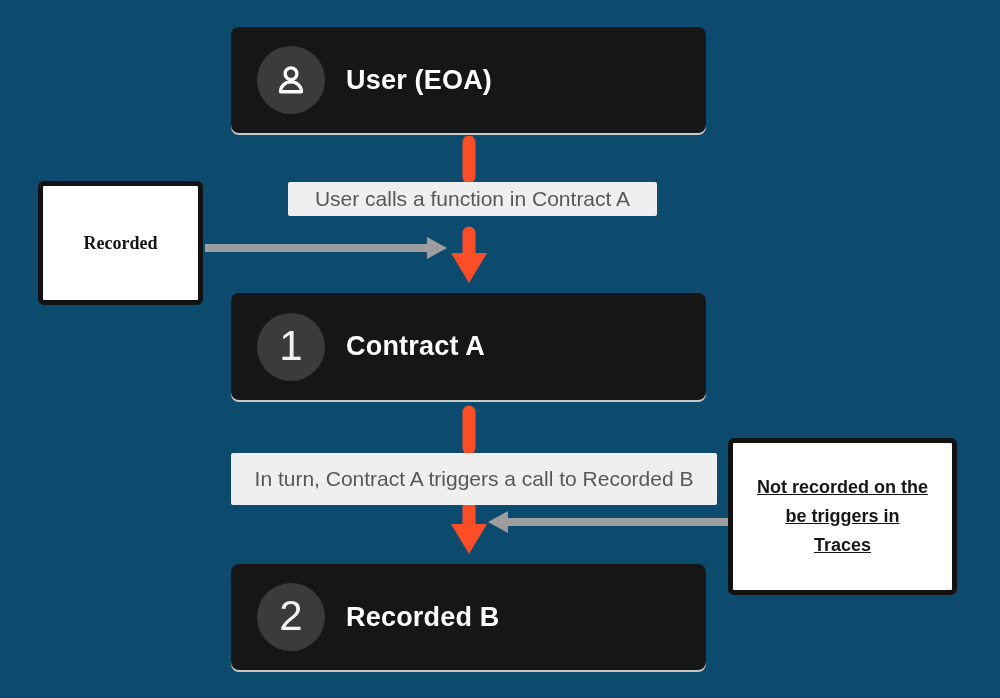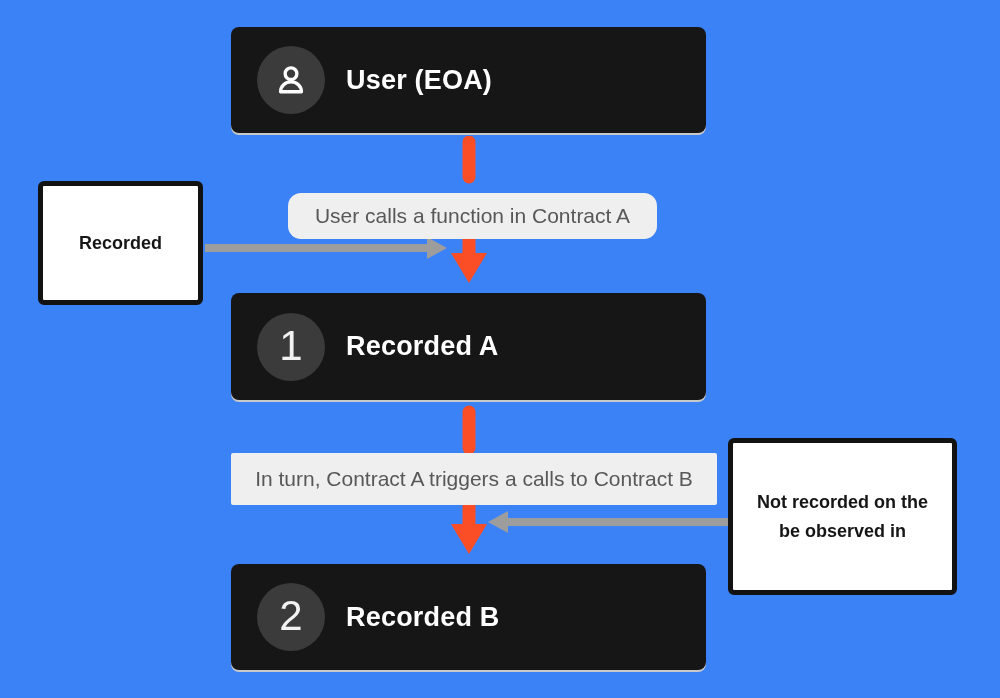--- a/index.html
+++ b/index.html
@@ -3,21 +3,21 @@
 <meta charset="utf-8">
 <style>
   * { margin: 0; padding: 0; box-sizing: border-box; }
   html, body { background: #ffffff; }
   body { font-family: "Liberation Sans", "DejaVu Sans", sans-serif; }
 
   .canvas {
     position: relative;
     width: 1000px;
     height: 698px;
-    background: #3b82f6;
+    background: #0c4a6e;
     overflow: hidden;
   }
 
   
   .node {
     position: absolute;
     left: 231px;
     width: 475px;
     background: #161616;
     border-radius: 8px;
@@ -61,41 +61,41 @@
     background: #efefef;
     color: #585858;
     font-size: 21px;
     display: flex;
     align-items: center;
     justify-content: center;
     border-radius: 2px;
     z-index: 3;
     white-space: nowrap;
   }
-  .flow-label-1 { left: 288px; top: 193px; width: 369px; height: 46px; border-radius: 13px; }
+  .flow-label-1 { left: 288px; top: 182px; width: 369px; height: 34px; }
   .flow-label-2 { left: 231px; top: 453px; width: 486px; height: 52px; }
 
   
   .note {
     position: absolute;
     background: #ffffff;
     border: 5px solid #121212;
     border-radius: 6px;
     color: #161616;
     font-weight: 700;
     font-size: 18px;
     line-height: 29px;
     text-align: center;
     display: flex;
     flex-direction: column;
     justify-content: center;
     z-index: 2;
   }
-  .note-left  { left: 38px;  top: 181px; width: 165px; height: 124px; }
-  .note-right { left: 728px; top: 438px; width: 229px; height: 157px; }
+  .note-left  { left: 38px;  top: 181px; width: 165px; height: 124px; font-family: Liberation Serif, serif; }
+  .note-right { left: 728px; top: 438px; width: 229px; height: 157px; text-decoration: underline; }
 
   
   .arrow-svg { position: absolute; z-index: 1; display: block; }
   .arrow-orange-a { left: 449px; top: 136px; }
   .arrow-orange-b { left: 449px; top: 404px; }
   .arrow-grey-l   { left: 203px; top: 236px; }
   .arrow-grey-r   { left: 488px; top: 510px; }
 </style>
 </head>
 <body>
@@ -131,36 +131,37 @@
         <path d="M 5.4 19.4 a 6.6 6.2 0 0 1 13.2 0 Z" fill="none" stroke="#ffffff" stroke-width="2.1" stroke-linejoin="round"></path>
       </svg>
     </div>
     <div class="title">User (EOA)</div>
   </div>
 
   <div class="node node-a">
     <div class="badge">
       <span class="num">1</span>
     </div>
-    <div class="title">Recorded A</div>
+    <div class="title">Contract A</div>
   </div>
 
   <div class="node node-b">
     <div class="badge">
       <span class="num">2</span>
     </div>
     <div class="title">Recorded B</div>
   </div>
 
   <div class="flow-label flow-label-1">User calls a function in Contract A</div>
 
-  <div class="flow-label flow-label-2">In turn, Contract A triggers a calls to Contract B</div>
+  <div class="flow-label flow-label-2">In turn, Contract A triggers a call to Recorded B</div>
 
   <div class="note note-left">
     <div>Recorded</div>
   </div>
 
   <div class="note note-right">
     <div>Not recorded on the</div>
-    <div>be observed in</div>
+    <div>be triggers in</div>
+    <div>Traces</div>
   </div>
 
 </div>
 
 </body></html>

